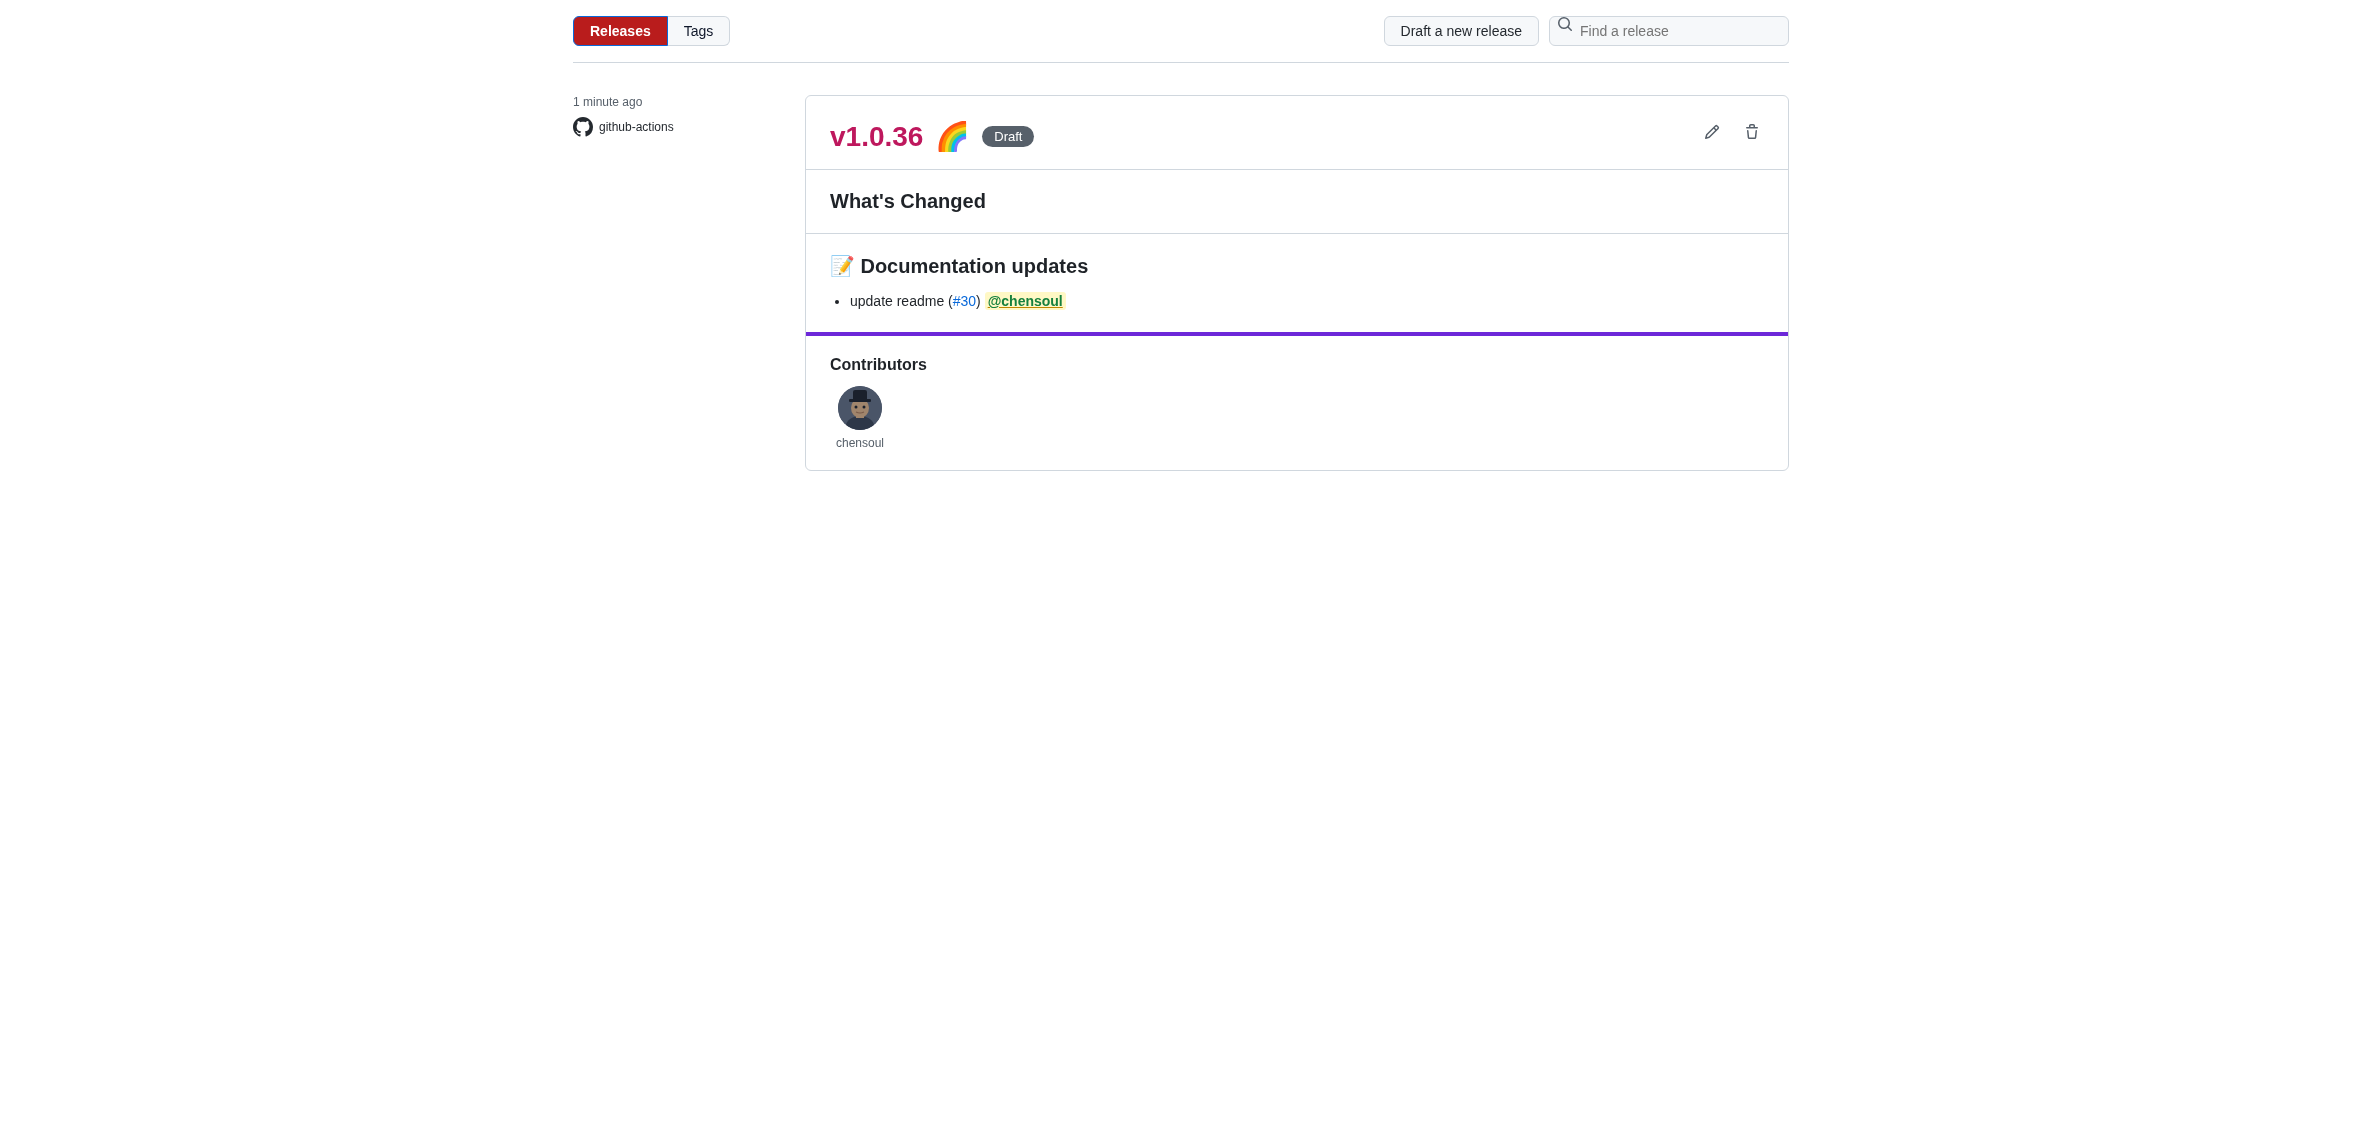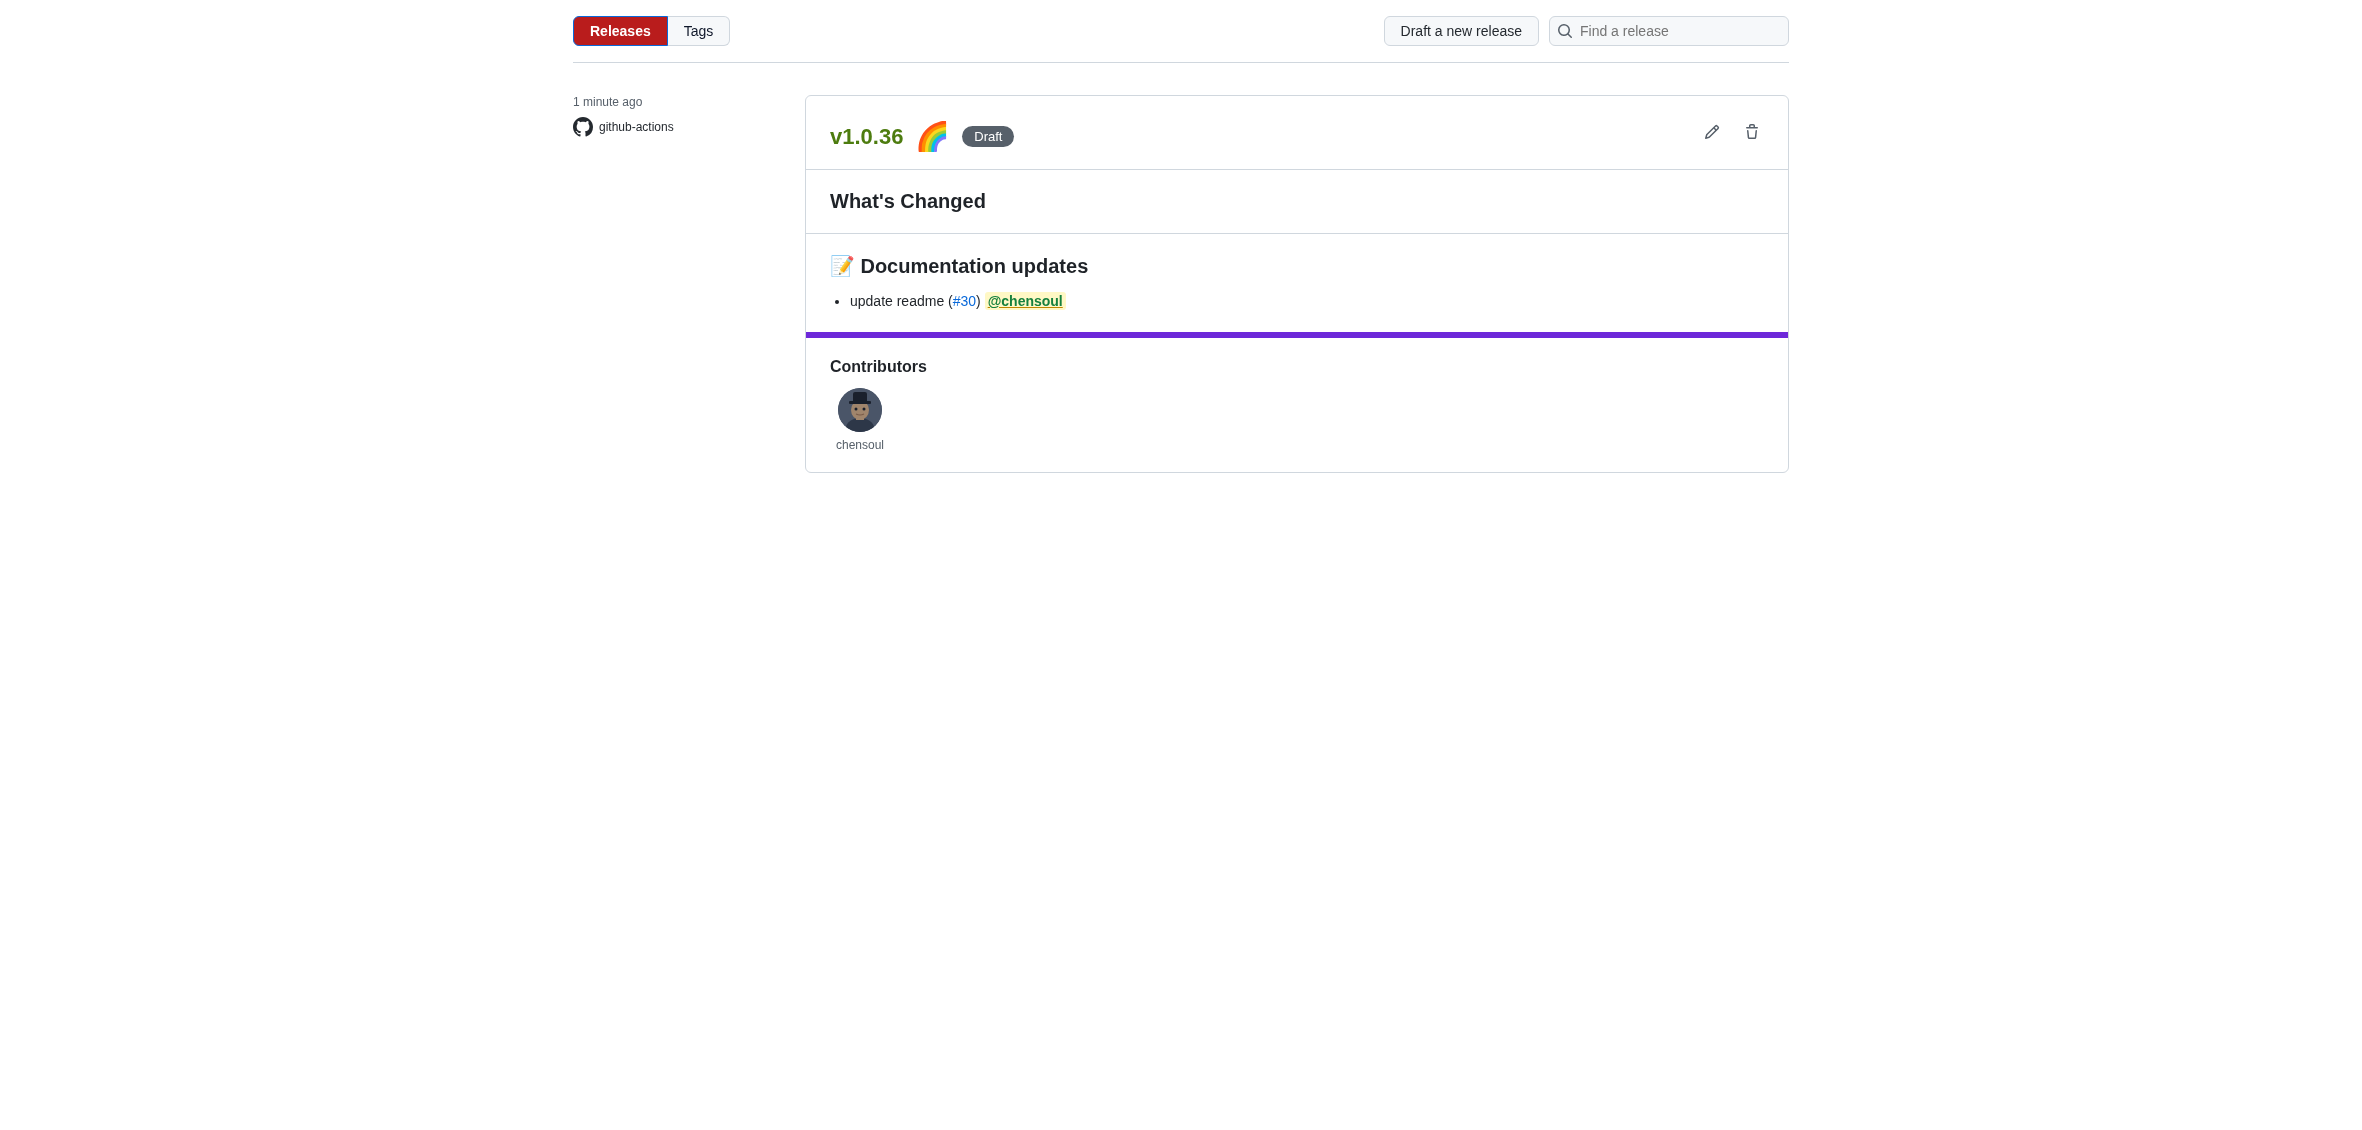--- a/index.html
+++ b/index.html
@@ -74,21 +74,20 @@
       padding: 6px 16px;
       font-size: 14px;
       font-weight: 500;
       cursor: pointer;
       white-space: nowrap;
     }
 
     .find-release-input-wrapper {
       position: relative;
       display: flex;
-      align-items: center;
     }
 
     .find-release-input-wrapper .search-icon-svg {
       position: absolute;
       left: 8px;
       color: #57606a;
       pointer-events: none;
     }
 
     .find-release-input {
@@ -143,23 +142,23 @@
       border-bottom: 1px solid #d0d7de;
     }
 
     .release-title-row {
       display: flex;
       align-items: center;
       gap: 12px;
     }
 
     .release-version {
-      font-size: 22px;
-      font-weight: 600;
-      color: #4d7c0f;
+      font-size: 28px;
+      font-weight: 600;
+      color: #be185d;
     }
 
     .release-emoji {
       font-size: 28px;
     }
 
     .draft-badge {
       background: #57606a;
       color: #ffffff;
       border-radius: 20px;
@@ -190,21 +189,21 @@
     }
 
     .whats-changed-title {
       font-size: 20px;
       font-weight: 600;
       color: #1f2328;
     }
 
     .doc-updates-section {
       padding: 20px 24px;
-      border-bottom: 6px solid #6d28d9;
+      border-bottom: 4px solid #6d28d9;
     }
 
     .doc-updates-title {
       font-size: 20px;
       font-weight: 600;
       color: #1f2328;
       margin-bottom: 12px;
     }
 
     .change-list {

